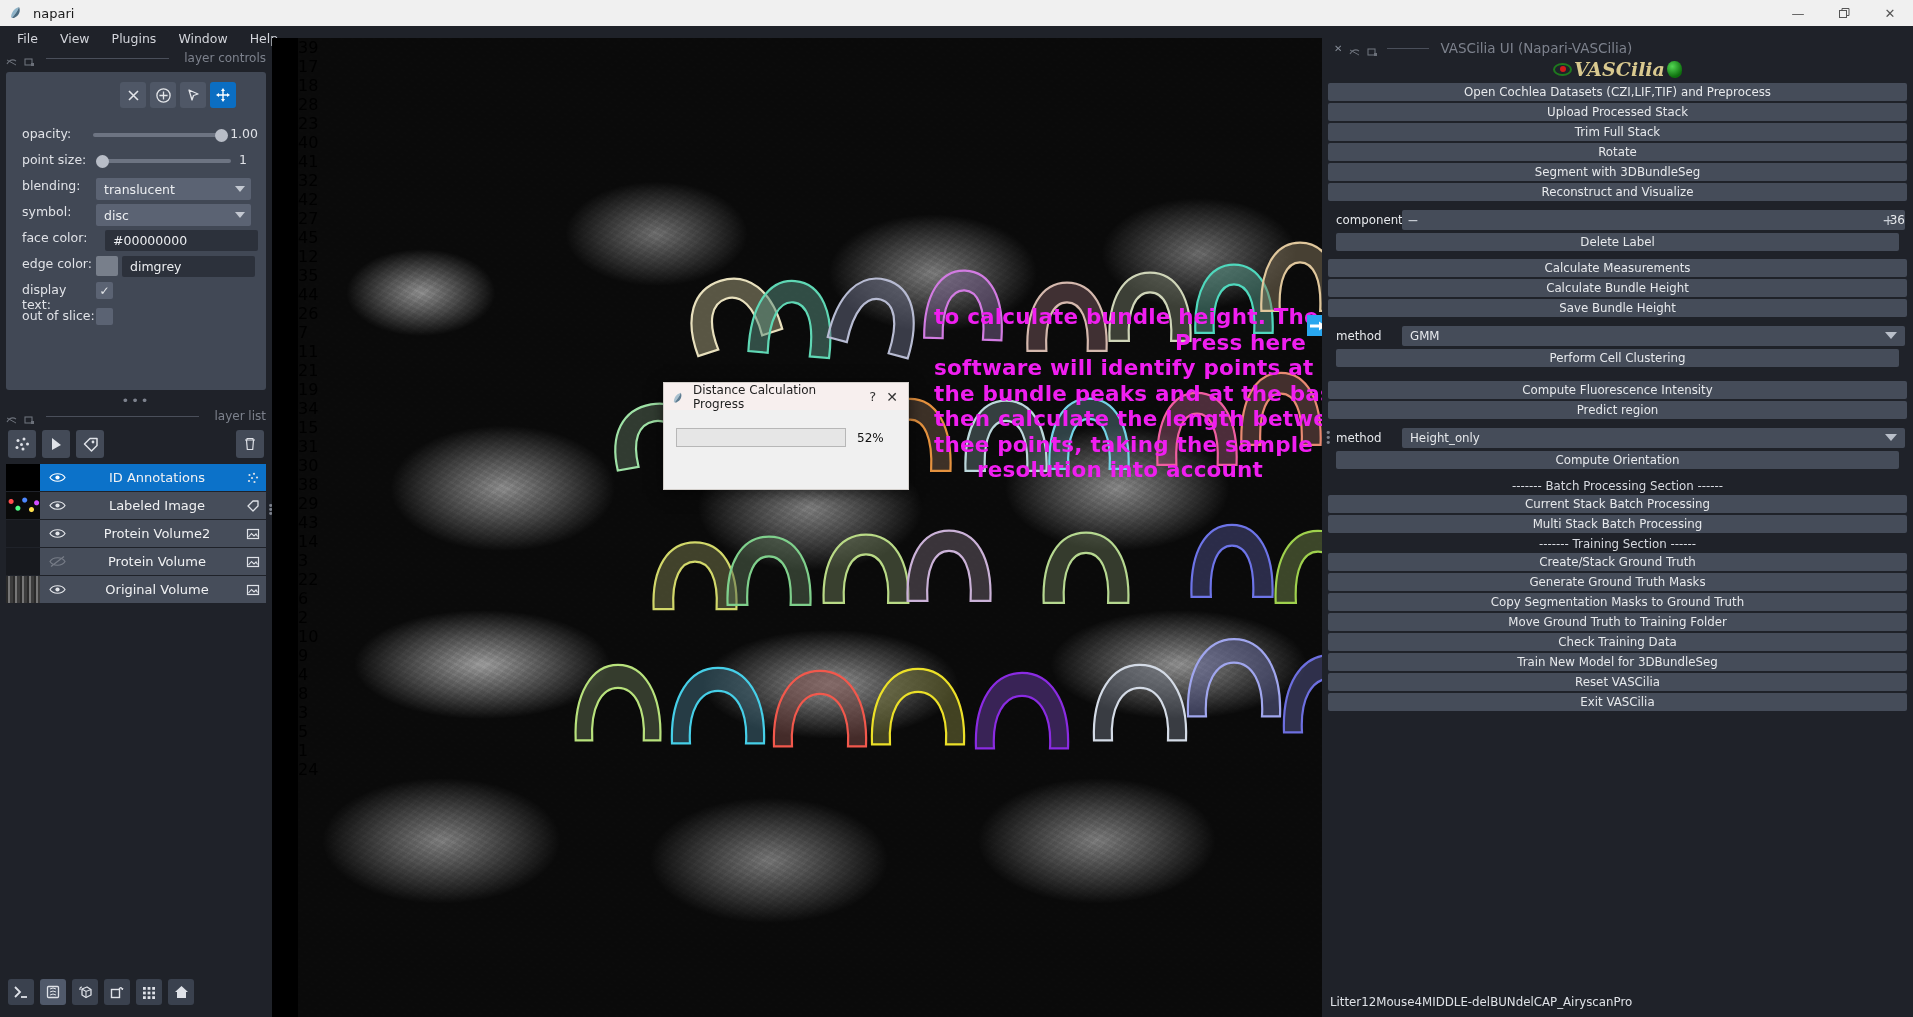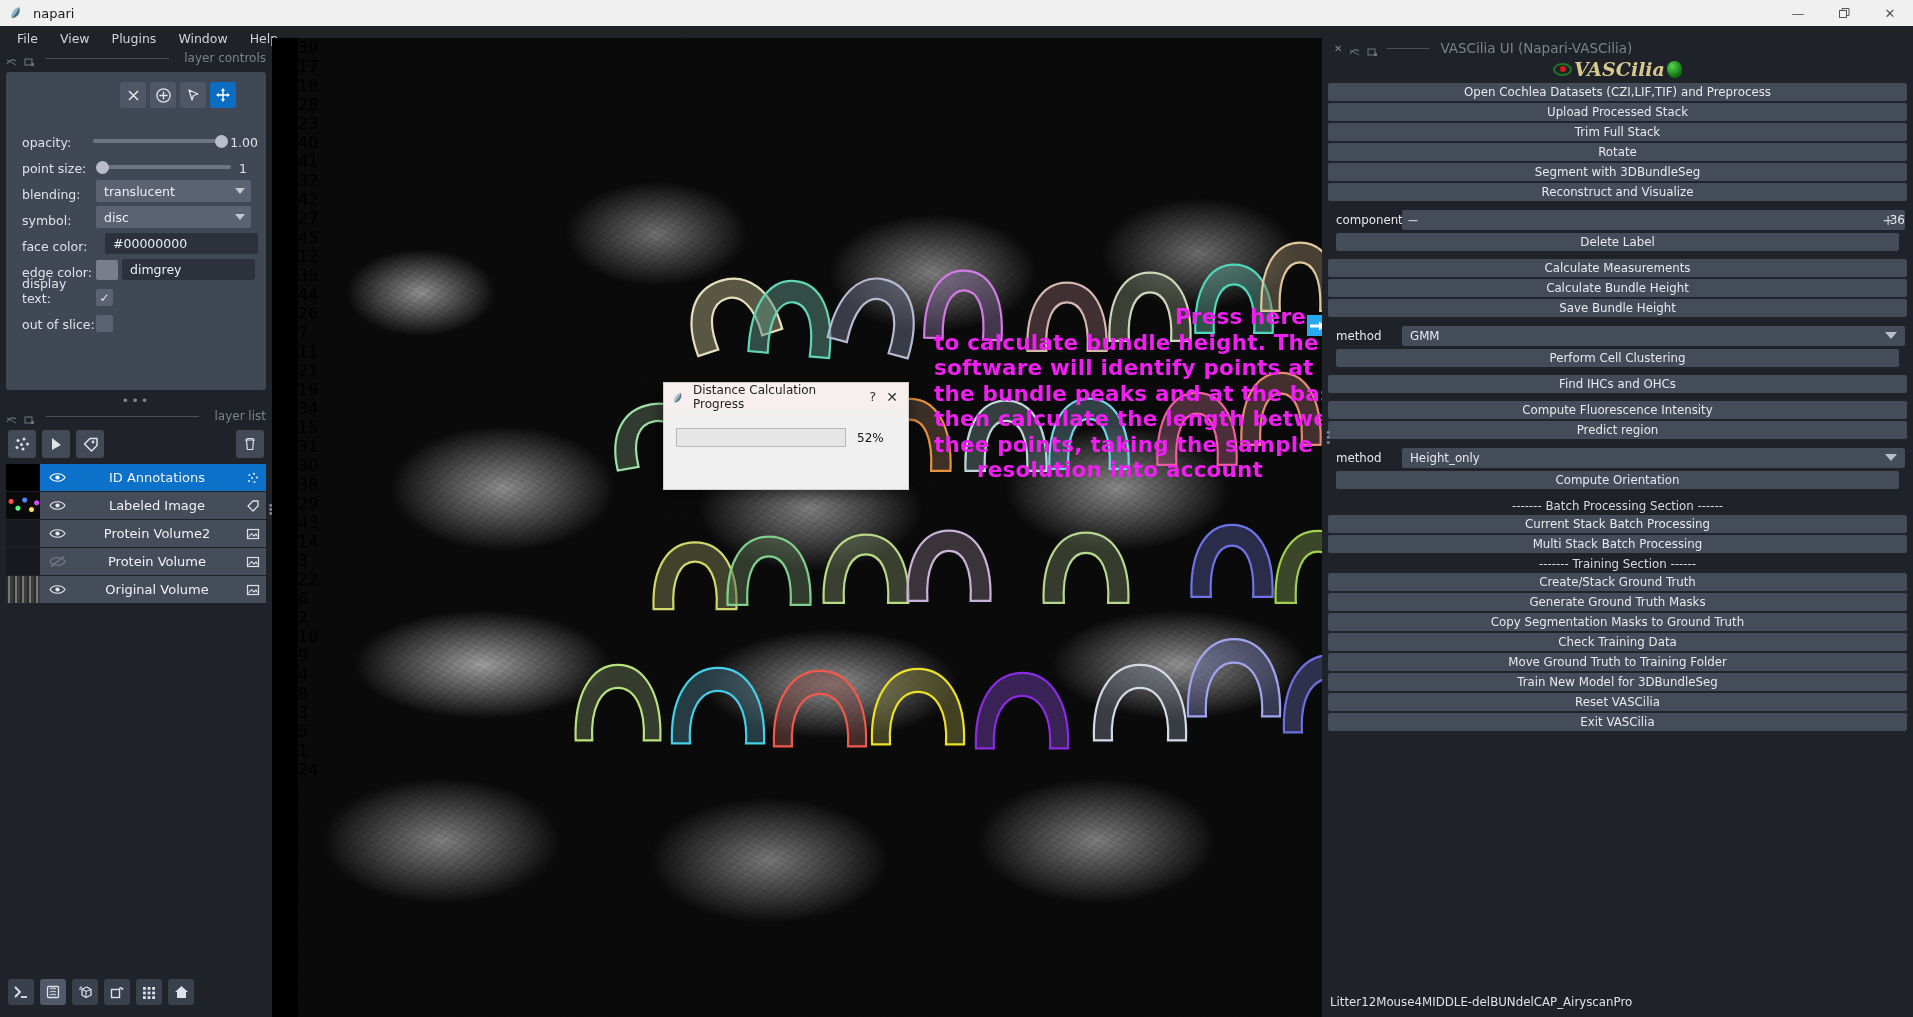--- a/index.html
+++ b/index.html
@@ -48,21 +48,21 @@
   }
   .tool-row { display: flex; justify-content: flex-end; gap: 4px; padding-top: 4px; padding-right: 22px;}
   .tool-btn {
     width: 26px; height: 26px; border-radius: 3px; background: #4f5766;
     display: flex; align-items: center; justify-content: center; color: #e3e5e9;
   }
   .tool-btn.active { background: #0b6ec2; }
   .tool-btn svg { display:block; }
 
   .ctrl-rows { margin-top: 18px; }
-  .ctrl-row { display: flex; align-items: flex-end; height: 24px; margin-bottom: 2px; }
+  .ctrl-row { display: flex; align-items: flex-start; height: 24px; margin-bottom: 2px; }
   .ctrl-label { width: 82px; font-size: 12.5px; color: #e0e2e7; text-align: left; padding-left: 8px;}
   .slider { position: relative; width: 135px; height: 18px; display:flex; align-items:center;}
   .slider-track { width: 100%; height: 4px; background: #6d7482; border-radius: 2px; }
   .slider-knob { position: absolute; width: 13px; height: 13px; border-radius: 50%; background: #b8bdc7; }
   .slider-val { font-size: 12.5px; color: #e0e2e7; margin-left: 8px; }
   .combo {
     width: 155px; height: 22px; background: #5b6373; border-radius: 2px;
     display: flex; align-items: center; padding-left: 8px; font-size: 12.5px; color: #eceef1;
     position: relative;
   }
@@ -680,22 +680,22 @@
               <path d="M4 98 C2 40 22 6 50 6 C78 6 98 40 96 98 L78 98 C80 58 68 34 50 34 C32 34 20 58 22 98 Z" fill="rgba(78,80,130,0.55)" stroke="#6d6fe0" stroke-width="2.2" vector-effect="non-scaling-stroke"></path>
             </svg></div>
           <div class="num" style="left: 1019px; top: 588px;">5</div>
           <div class="num" style="left: 1117px; top: 597px;">1</div>
           <div class="num" style="left: 1220px; top: 597px;">24</div>
         </div>
     </div>
 
     <div class="overlay-text" style="left: 674px; top: 266px; width: 360px;">
       <div id="ann-lines">
+          <div style="white-space: nowrap; margin-left: -12px;">to calculate bundle height. The</div>
           <div style="text-align: right; padding-right: 0px;">Press here</div>
-          <div style="white-space: nowrap; margin-left: -12px;">to calculate bundle height. The</div>
           <div style="white-space: nowrap; margin-left: -12px;">software will identify points at</div>
           <div style="white-space: nowrap; margin-left: -12px;">the bundle peaks and at the base,</div>
           <div style="white-space: nowrap; margin-left: -12px;">then calculate the length between</div>
           <div style="white-space: nowrap; margin-left: -12px;">thee points, taking the sample</div>
           <div style="white-space: nowrap; margin-left: -12px;">resolution into account</div>
         </div>
     </div>
 
     <div class="arrow-badge" style="left: 1035px; top: 277px;">
       <svg width="16" height="12" viewBox="0 0 16 12">
@@ -781,21 +781,20 @@
       <div class="rrow">
         <span class="rlabel">method</span>
         <span class="rcombo">
           <span>GMM</span>
           <span class="arr"></span>
         </span>
       </div>
       <div class="rbtn inset">Perform Cell Clustering</div>
 
       <div class="rgap"></div>
-      <div class="rbtn">Find IHCs and OHCs</div>
 
       <div class="rgap"></div>
 
       <div class="rbtn">Compute Fluorescence Intensity</div>
       <div class="rbtn">Predict region</div>
 
       <div class="rgap"></div>
       <div class="rrow">
         <span class="rlabel">method</span>
         <span class="rcombo">
@@ -807,22 +806,22 @@
 
       <div class="rgap"></div>
       <div class="rsection">------- Batch Processing Section ------</div>
       <div class="rbtn">Current Stack Batch Processing</div>
       <div class="rbtn">Multi Stack Batch Processing</div>
 
       <div class="rsection">------- Training Section ------</div>
       <div class="rbtn">Create/Stack Ground Truth</div>
       <div class="rbtn">Generate Ground Truth Masks</div>
       <div class="rbtn">Copy Segmentation Masks to Ground Truth</div>
+      <div class="rbtn">Move Ground Truth to Training Folder</div>
       <div class="rbtn">Check Training Data</div>
-      <div class="rbtn">Move Ground Truth to Training Folder</div>
       <div class="rbtn">Train New Model for 3DBundleSeg</div>
       <div class="rbtn">Reset VASCilia</div>
       <div class="rbtn">Exit VASCilia</div>
     </div>
 
     <div class="side-dots">•<br>•<br>•</div>
     <div class="rp-footer">Litter12Mouse4MIDDLE-delBUNdelCAP_AiryscanPro</div>
   </div>
 
 </div>

